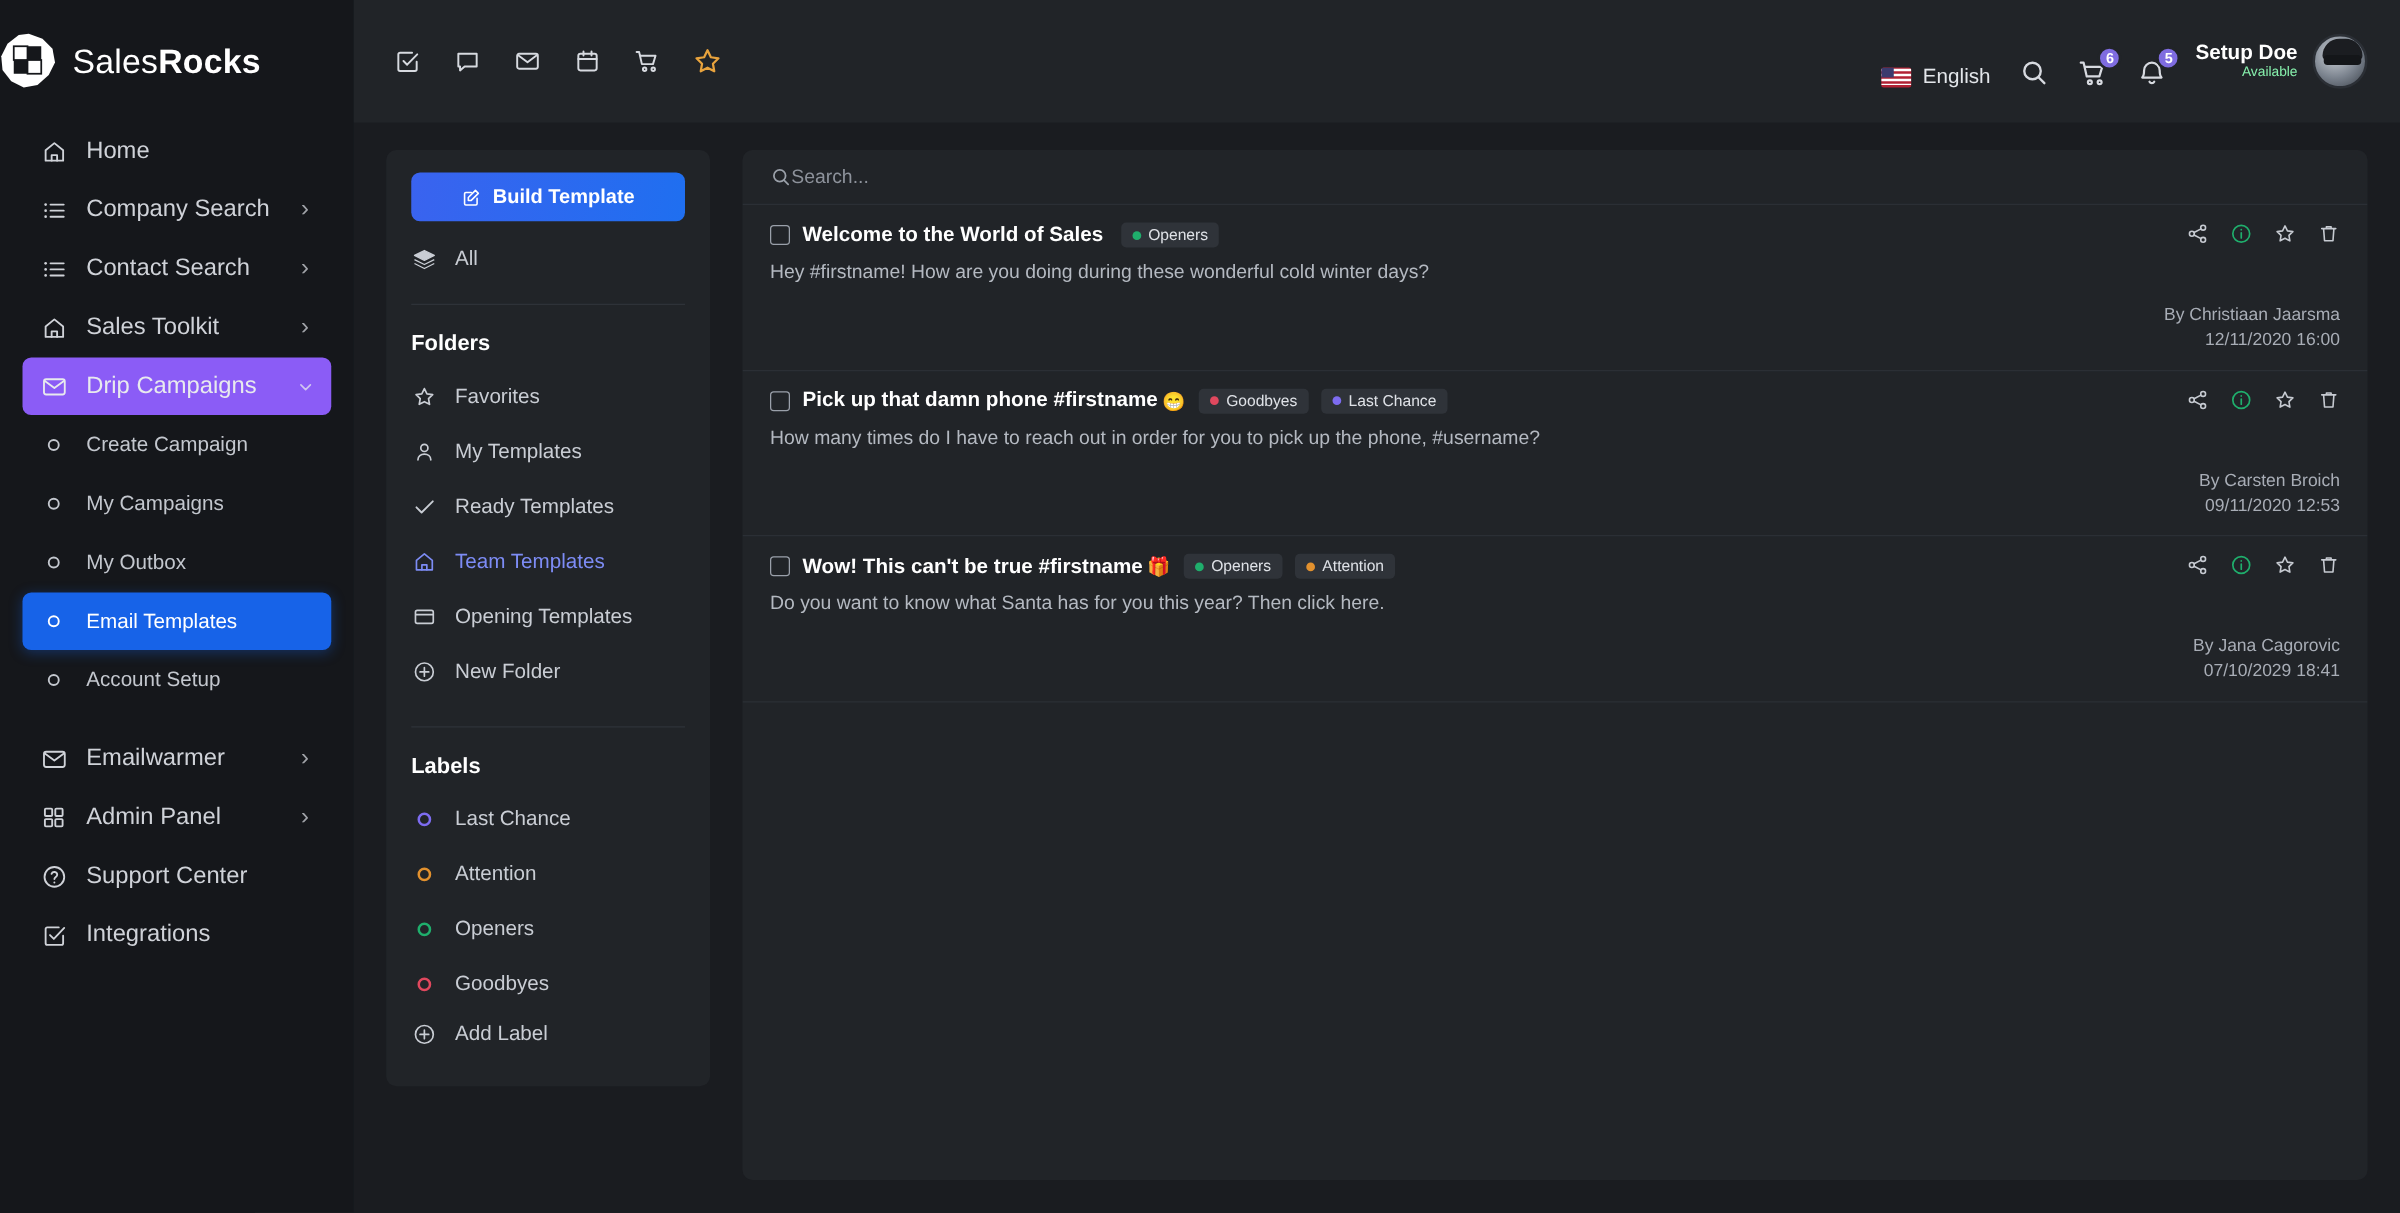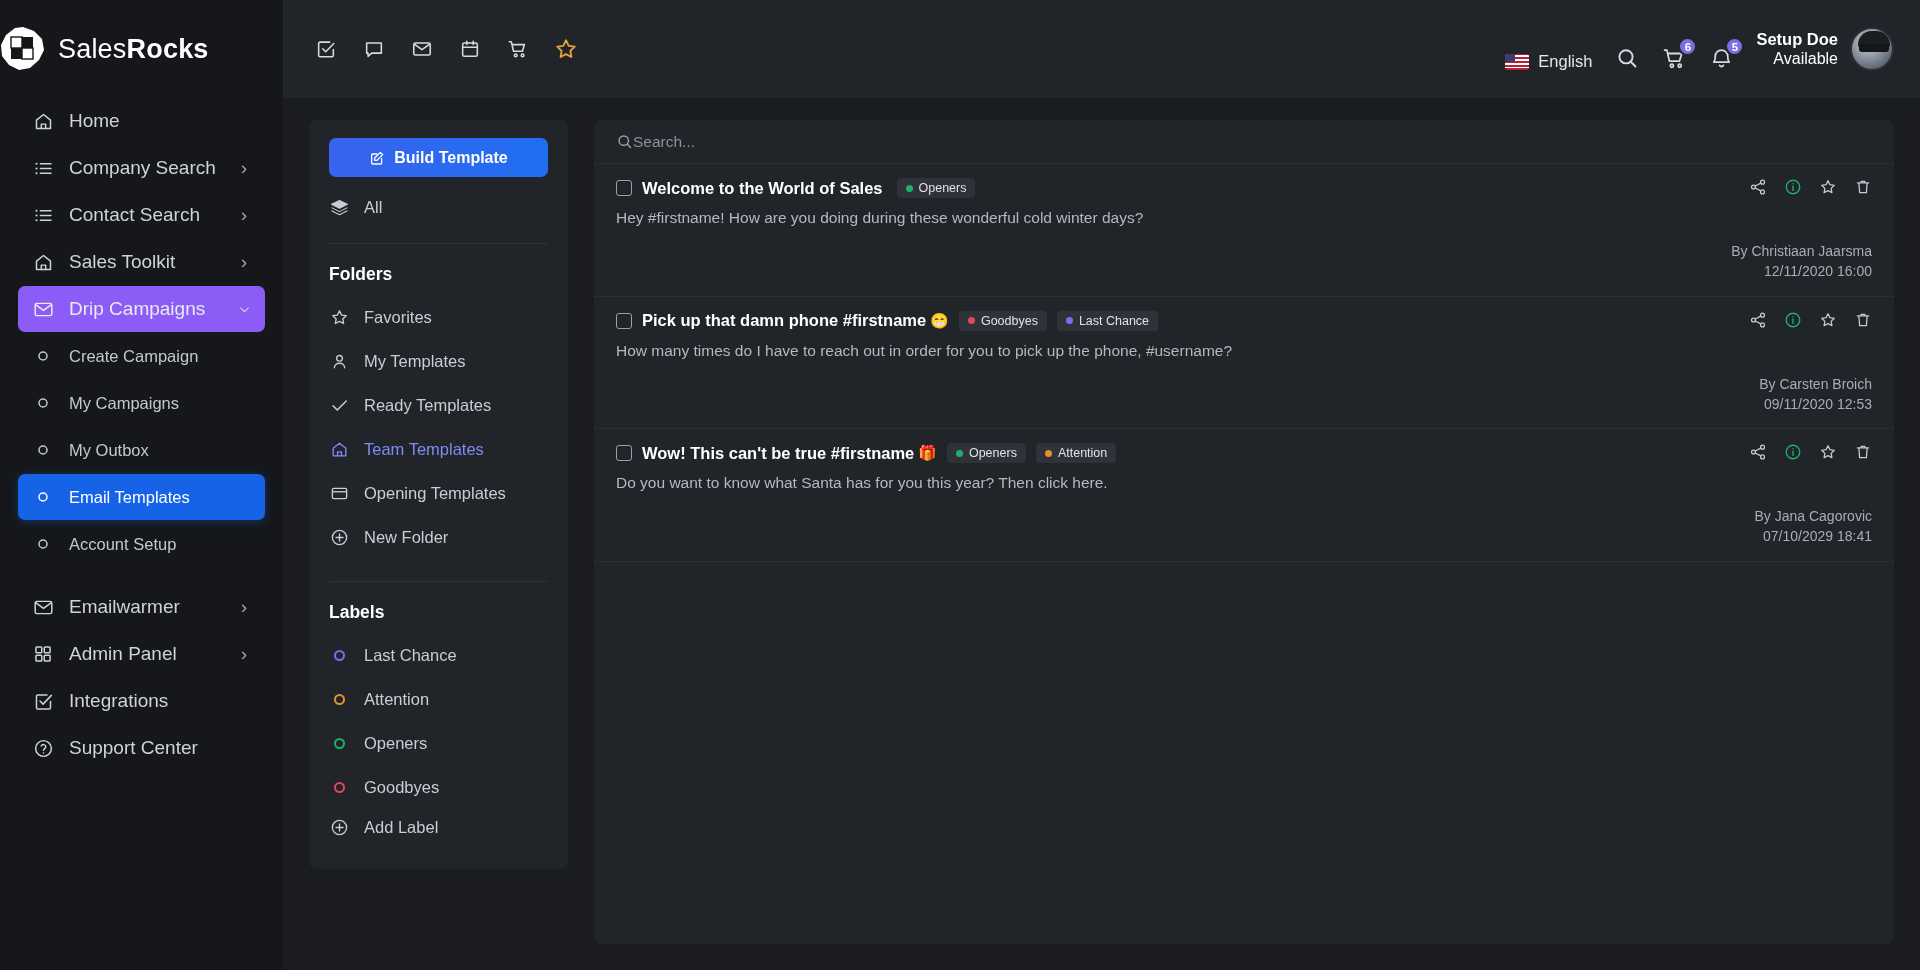--- a/index.html
+++ b/index.html
@@ -66,21 +66,21 @@
   .badge {
     position: absolute; top: -9px; right: -10px;
     background: #7f6ce0; color: #fff; font-size: 11.5px;
     min-width: 19px; height: 19px; border-radius: 10px;
     display: flex; align-items: center; justify-content: center; padding: 0 4px;
     border: 2px solid #212428; font-weight: 600;
   }
   .user-block { display:flex; align-items:center; gap: 12px; cursor:pointer; }
   .user-txt { text-align: right; line-height: 1.25; }
   .user-name { color: #ffffff; font-size: 16.5px; font-weight: 700; }
-  .user-status { color: #ffffff; font-size: 16px; }
+  .user-status { color: #86efac; font-size: 11px; }
   .avatar {
     width: 44px; height: 44px; border-radius: 50%;
     background: radial-gradient(circle at 40% 35%, #cfd4da 0%, #7a828d 55%, #3a4048 100%);
     position: relative; overflow: hidden; border: 2px solid #2b2f35;
   }
   .avatar .hair { position:absolute; top:2px; left:6px; width:32px; height:17px; background:#1b1d21; border-radius: 16px 16px 4px 4px;}
   .avatar .glass { position:absolute; top:15px; left:7px; width:30px; height:8px; background:#141619; border-radius:3px;}
   .avatar .face { position:absolute; top:12px; left:10px; width:24px; height:26px; background:#e9ecef; border-radius: 12px 12px 14px 14px; z-index:-1;}
 
   .content {
@@ -299,38 +299,38 @@
               <rect x="3.5" y="13.5" width="7" height="7" rx="1"></rect>
               <rect x="13.5" y="13.5" width="7" height="7" rx="1"></rect>
             </svg>
         </span>
         <span class="lbl">Admin Panel</span>
         <span class="chev">›</span>
       </div>
 
       <div class="nav-item">
         <span class="ico">
-          <svg class="i" width="21" height="21" viewBox="0 0 24 24" fill="none" stroke="currentColor" stroke-width="1.7" stroke-linecap="round" stroke-linejoin="round">
-              <path d="M20 12v7a1.5 1.5 0 0 1-1.5 1.5h-13A1.5 1.5 0 0 1 4 19V6a1.5 1.5 0 0 1 1.5-1.5H16"></path>
-              <path d="M8 11.5l3.5 3.5L21 5"></path>
-            </svg>
-        </span>
-        <span class="lbl">Integrations</span>
-        <span class="chev"></span>
-      </div>
-
-      <div class="nav-item">
-        <span class="ico">
           <svg class="i" width="21" height="21" viewBox="0 0 24 24" fill="none" stroke="currentColor" stroke-width="1.7" stroke-linecap="round">
               <circle cx="12" cy="12" r="9"></circle>
               <path d="M9.4 9.2a2.7 2.7 0 0 1 5.2.9c0 1.8-2.6 2.2-2.6 3.9"></path>
               <circle cx="12" cy="17.2" r=".9" fill="currentColor" stroke="none"></circle>
             </svg>
         </span>
         <span class="lbl">Support Center</span>
+        <span class="chev"></span>
+      </div>
+
+      <div class="nav-item">
+        <span class="ico">
+          <svg class="i" width="21" height="21" viewBox="0 0 24 24" fill="none" stroke="currentColor" stroke-width="1.7" stroke-linecap="round" stroke-linejoin="round">
+              <path d="M20 12v7a1.5 1.5 0 0 1-1.5 1.5h-13A1.5 1.5 0 0 1 4 19V6a1.5 1.5 0 0 1 1.5-1.5H16"></path>
+              <path d="M8 11.5l3.5 3.5L21 5"></path>
+            </svg>
+        </span>
+        <span class="lbl">Integrations</span>
         <span class="chev"></span>
       </div>
     </nav>
   </aside>
 
   <div class="main">
 
     <header class="topbar">
       <div class="top-icons">
         <span class="top-icon">

